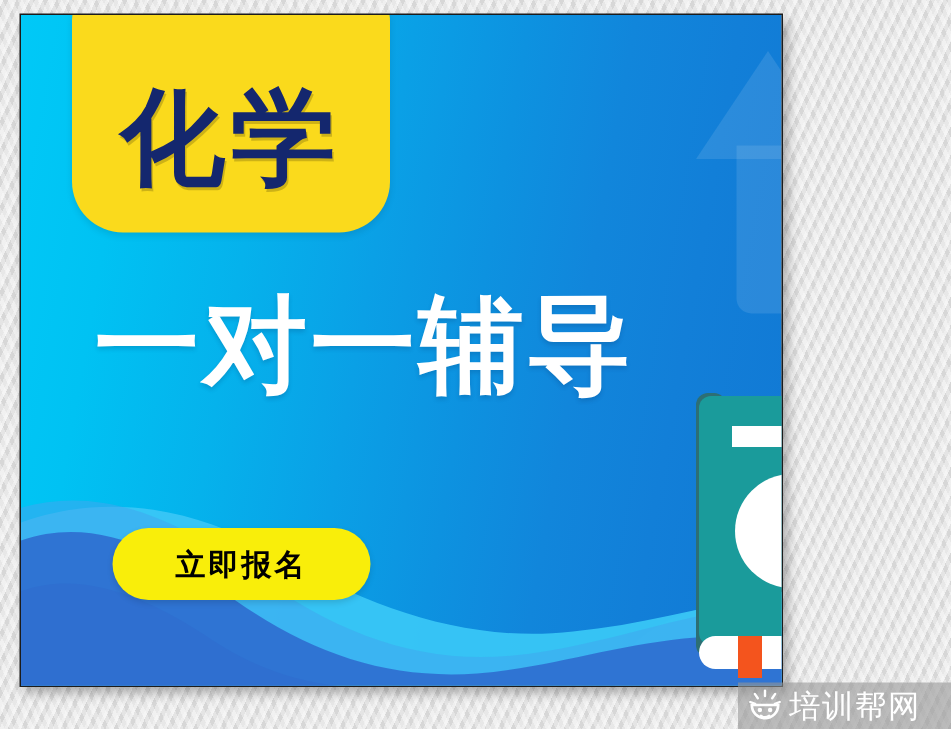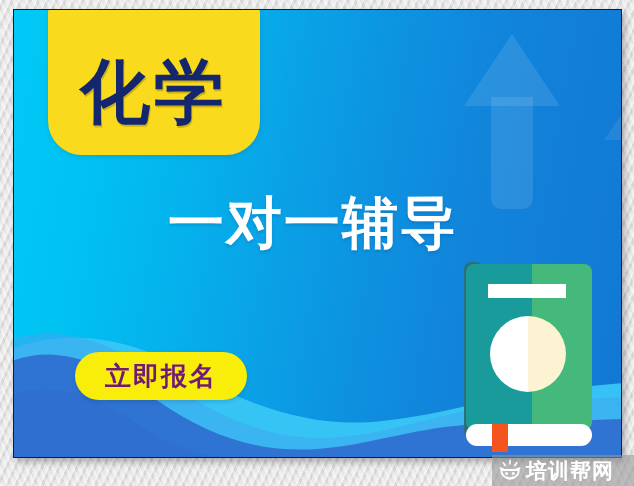--- a/index.html
+++ b/index.html
@@ -24,21 +24,21 @@
       repeating-linear-gradient(115deg, rgba(255,255,255,0.55) 0 2px, rgba(0,0,0,0.02) 2px 5px, rgba(255,255,255,0.35) 5px 8px),
       repeating-linear-gradient(65deg, rgba(255,255,255,0.30) 0 3px, rgba(0,0,0,0.025) 3px 6px),
       #e0e0e0;
   }
 
   
   #banner {
     position: absolute;
     left: 13px;
     top: 9px;
-    width: 609px;
+    width: 509px;
     height: 449px;
     overflow: hidden;
     border: 1px solid #1b1b1b;
     box-sizing: border-box;
     background: linear-gradient(100deg,
         #00c9f7 0%,
         #00c2f3 14%,
         #05b2ec 30%,
         #0aa0e6 45%,
         #0d92e0 58%,
@@ -144,23 +144,23 @@
     letter-spacing: 4px;
     padding-bottom: 28px;
     text-shadow: 1px 2px 0 rgba(0,0,0,0.18);
   }
 
   
   #headline {
     left: 14px;
     top: 184px;
     width: 430px;
-    text-align: right;
+    text-align: center;
     font-family: "DejaVu Sans", "Liberation Sans", sans-serif;
-    font-size: 56px;
+    font-size: 70px;
     font-weight: bold;
     line-height: 1.05;
     color: #ffffff;
     letter-spacing: 2px;
     text-shadow: 0 2px 3px rgba(0,40,90,0.18);
   }
 
   
   #subtitle {
     left: 8px;
@@ -184,23 +184,23 @@
     background: #f9ee0a;
     border-radius: 24px;
     display: flex;
     align-items: center;
     justify-content: center;
     cursor: pointer;
     box-shadow: 0 2px 4px rgba(0,0,0,0.13);
   }
   #cta-label {
     font-family: Liberation Sans, sans-serif;
-    font-size: 26px;
+    font-size: 20px;
     font-weight: bold;
-    color: #701a75;
+    color: #000000;
     letter-spacing: 2px;
   }
 
   
   #book {
     left: 448px;
     top: 246px;
     width: 140px;
     height: 196px;
   }
@@ -214,21 +214,21 @@
     height: 31px;
     background: rgba(150,150,150,0.60);
     display: flex;
     align-items: center;
     padding-left: 6px;
     box-sizing: border-box;
   }
   #watermark-label {
     font-family: "DejaVu Sans", "Liberation Sans", sans-serif;
     font-size: 21px;
-    font-weight: bold;
+    font-weight: normal;
     color: #ffffff;
     letter-spacing: 1px;
     margin-left: 4px;
   }
   #watermark-icon { flex: 0 0 auto; line-height: 0; }
 </style>
 </head>
 <body>
 
 <div id="page">

